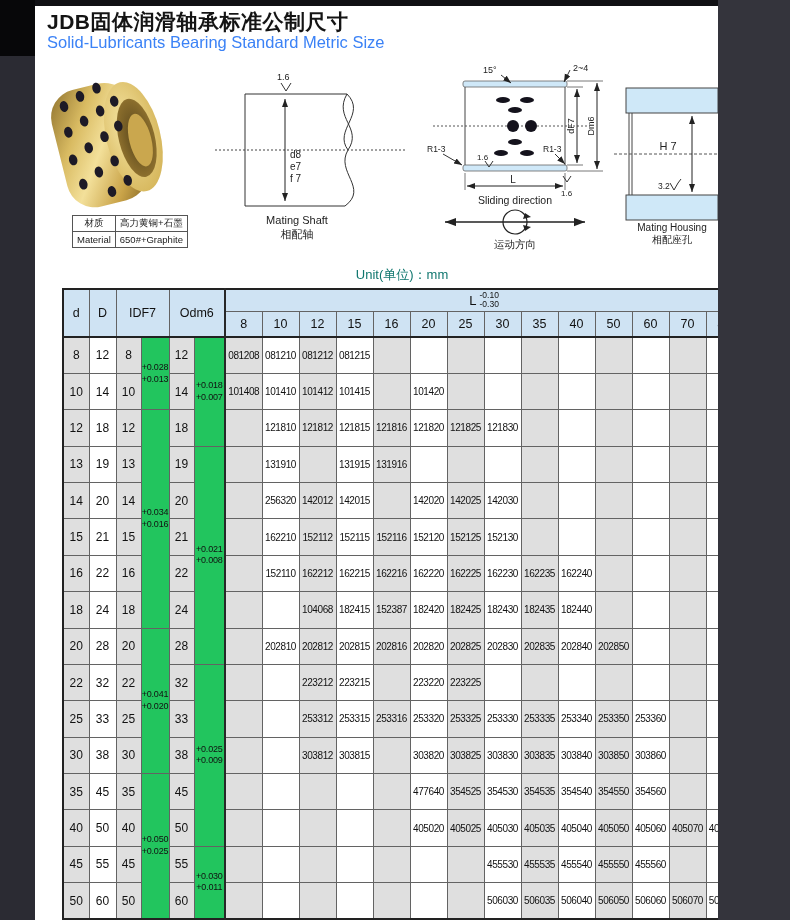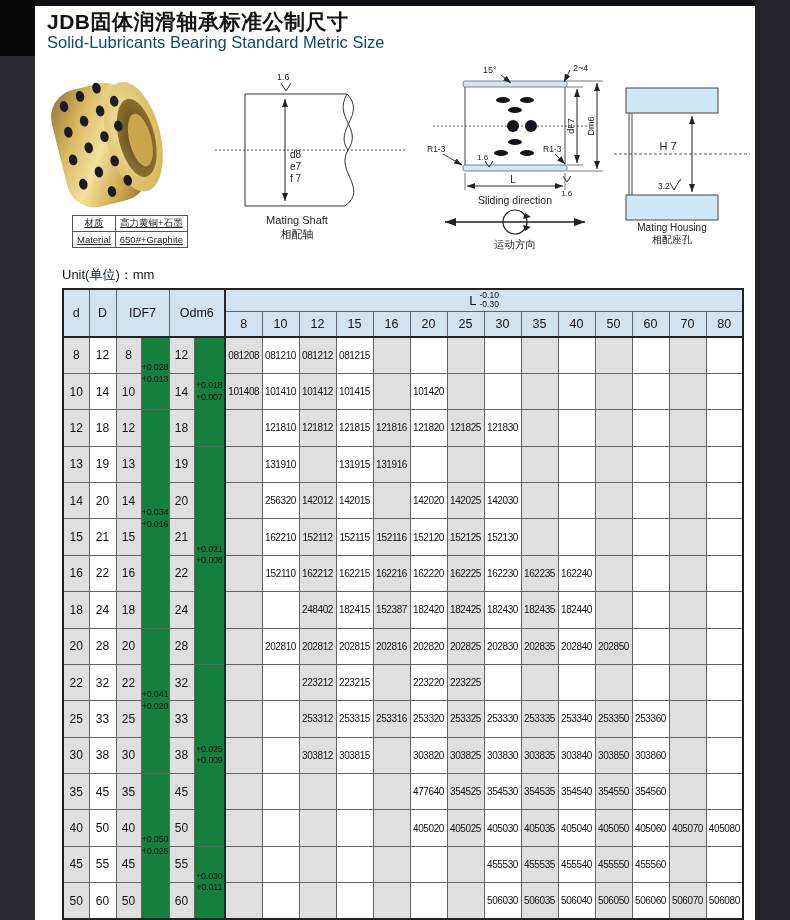--- a/index.html
+++ b/index.html
@@ -1,51 +1,51 @@
 <!DOCTYPE html>
 <html><head>
 <meta charset="utf-8">
 <style>
   html,body{margin:0;padding:0;background:#34343c;}
-  .page{position:relative;width:790px;height:920px;background:#ffffff;overflow:hidden;
+  .page{position:relative;width:718px;height:920px;background:#ffffff;overflow:hidden;
         font-family:"Liberation Sans",sans-serif;}
   .strip-left{position:absolute;left:0;top:0;width:35px;height:920px;background:#2b2b33;}
   .corner{position:absolute;left:0;top:0;width:35px;height:56px;background:#070709;}
   .strip-right{position:absolute;left:755px;top:0;width:35px;height:920px;background:#23232b;}
   .strip-top{position:absolute;left:35px;top:0;width:720px;height:6px;background:#101014;}
 
   .title-zh{position:absolute;left:47px;top:8px;font-size:21px;font-weight:700;color:#141414;letter-spacing:.5px;}
-  .title-en{position:absolute;left:47px;top:33px;font-size:16.5px;font-weight:400;color:#0c4a6e;}
+  .title-en{position:absolute;left:47px;top:33px;font-size:16.5px;font-weight:400;color:#3b82f6;}
 
   .photo-svg{position:absolute;left:42px;top:70px;}
   .mat-table{position:absolute;left:72px;top:215px;border-collapse:collapse;font-size:9.5px;color:#222;background:#fff;}
-  .mat-table td{border:1px solid #555;padding:0 4px;height:15px;text-align:center;white-space:nowrap;text-decoration:underline;}
+  .mat-table td{border:1px solid #555;padding:0 4px;height:15px;text-align:center;white-space:nowrap;}
 
   .shaft-svg{position:absolute;left:185px;top:64px;}
   .section-svg{position:absolute;left:425px;top:60px;}
   .housing-svg{position:absolute;left:612px;top:78px;}
   svg{font-family:"Liberation Sans",sans-serif;}
   svg text{fill:#222;}
 
-  .unit-label{position:absolute;left:62px;top:266px;width:680px;text-align:left;font-size:13px;color:#0f172a;}
+  .unit-label{position:absolute;left:62px;top:266px;width:680px;text-align:center;font-size:13px;color:#0f766e;}
 
   table.spec{position:absolute;left:62px;top:288px;width:680px;height:632px;border-collapse:collapse;
              table-layout:fixed;border:2px solid #222;}
   .spec th,.spec td{border:1px solid #636363;padding:0;text-align:center;vertical-align:middle;
                     overflow:hidden;white-space:nowrap;color:#111;}
   .spec thead th{background:#cfe3f3;font-weight:400;font-size:12.5px;}
   .spec thead tr.hr1{height:22px;}
   .spec thead tr.hr2{height:26px;}
   .spec tbody tr{height:36px;}
   .spec tbody tr:first-child td{border-top:2px solid #222;}
   .lsep{border-left:2px solid #282828 !important;}
   .g{background:#dfdfdf;}
   .pn{font-size:10px;letter-spacing:-.4px;}
   .num{font-size:12px;}
-  .tol{font-size:9px;line-height:1.3;background:#15803d;letter-spacing:-.2px;}
+  .tol{font-size:9px;line-height:1.3;background:#22c55e;letter-spacing:-.2px;}
   .lwrap{display:inline-flex;align-items:center;gap:3px;}
   .l-main{font-size:13px;}
   .l-tols{font-size:8.5px;line-height:1.1;text-align:center;}
 </style>
 </head>
 <body>
 
 <div class="page">
   <div class="strip-left"></div>
   <div class="corner"></div>
@@ -416,21 +416,21 @@
           <td class="pn g"></td>
           <td class="pn"></td>
         </tr>
         <tr>
           <td class="num g">18</td>
           <td class="num">24</td>
           <td class="num g">18</td>
           <td class="num g">24</td>
           <td class="pn g lsep"></td>
           <td class="pn"></td>
-          <td class="pn g">248402</td>
+          <td class="pn g">104068</td>
           <td class="pn">182415</td>
           <td class="pn g">152387</td>
           <td class="pn">182420</td>
           <td class="pn g">182425</td>
           <td class="pn">182430</td>
           <td class="pn g">182435</td>
           <td class="pn">182440</td>
           <td class="pn g"></td>
           <td class="pn"></td>
           <td class="pn g"></td>

